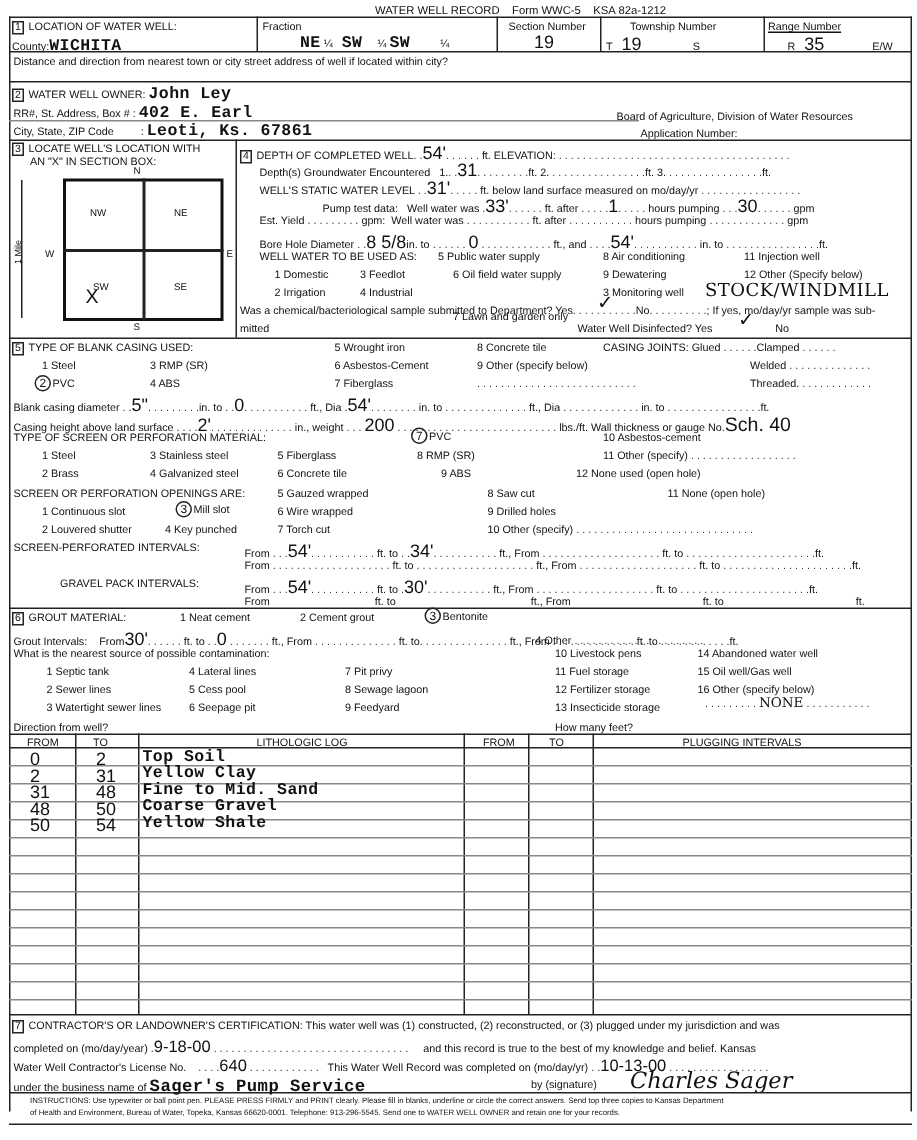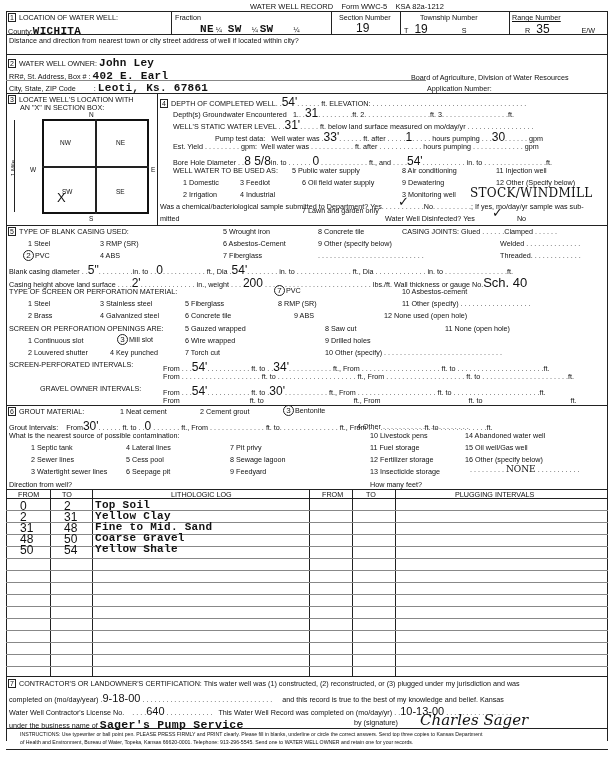--- a/index.html
+++ b/index.html
@@ -157,21 +157,21 @@
 <div class="abs" style="left:185px;top:336px;">6 Wire wrapped</div>
 <div class="abs" style="left:325px;top:336px;">9 Drilled holes</div>
 <div class="abs" style="left:28px;top:348px;">2 Louvered shutter</div>
 <div class="abs" style="left:110px;top:348px;">4 Key punched</div>
 <div class="abs" style="left:185px;top:348px;">7 Torch cut</div>
 <div class="abs" style="left:325px;top:348px;"><span>10 Other (specify)</span><span class="dots"> . . . . . . . . . . . . . . . . . . . . . . . . . . . . . .</span></div>
 
 <div class="abs" style="left:9px;top:360px;">SCREEN-PERFORATED INTERVALS:</div>
 <div class="abs" style="left:163px;top:360px;"><span>From</span><span class="dots"> . . .</span><span class="hw">54'</span><span class="dots">. . . . . . . . . . . </span><span>ft. to</span><span class="dots"> . .</span><span class="hw">34'</span><span class="dots">. . . . . . . . . . . </span><span>ft., From</span><span class="dots"> . . . . . . . . . . . . . . . . . . . . </span><span>ft. to</span><span class="dots"> . . . . . . . . . . . . . . . . . . . . . .</span><span>ft.</span></div>
 <div class="abs" style="left:163px;top:372px;"><span>From</span><span class="dots"> . . . . . . . . . . . . . . . . . . . . </span><span>ft. to</span><span class="dots"> . . . . . . . . . . . . . . . . . . . . </span><span>ft., From</span><span class="dots"> . . . . . . . . . . . . . . . . . . . . </span><span>ft. to</span><span class="dots"> . . . . . . . . . . . . . . . . . . . . . .</span><span>ft.</span></div>
-<div class="abs" style="left:40px;top:384px;">GRAVEL OWNER INTERVALS:</div>
+<div class="abs" style="left:40px;top:384px;">GRAVEL PACK INTERVALS:</div>
 <div class="abs" style="left:163px;top:384px;"><span>From</span><span class="dots"> . . .</span><span class="hw">54'</span><span class="dots">. . . . . . . . . . . </span><span>ft. to</span><span class="dots"> .</span><span class="hw">30'</span><span class="dots">. . . . . . . . . . . </span><span>ft., From</span><span class="dots"> . . . . . . . . . . . . . . . . . . . . </span><span>ft. to</span><span class="dots"> . . . . . . . . . . . . . . . . . . . . . .</span><span>ft.</span></div>
 <div class="abs" style="left:163px;top:396px;"><span>From</span><span style="margin-left:70px;">ft. to</span><span style="margin-left:90px;">ft., From</span><span style="margin-left:88px;">ft. to</span><span style="margin-left:88px;">ft.</span></div>
 <div class="hl" style="left:6px;top:405px;width:602px;"></div>
 
 <div class="abs" style="left:8px;top:407px;"><span class="secnum">6</span><span>GROUT MATERIAL:</span></div>
 <div class="abs" style="left:120px;top:407px;">1 Neat cement</div>
 <div class="abs" style="left:200px;top:407px;">2 Cement grout</div>
 <div class="abs" style="left:283px;top:405px;"><span class="circle">3</span><span>Bentonite</span></div>
 <div class="abs" style="left:357px;top:422px;"><span>4 Other</span><span class="dots"> . . . . . . . . . . . . . . . . . . . . . .</span></div>
 <div class="abs" style="left:9px;top:419px;"><span>Grout Intervals:</span>&nbsp;&nbsp;&nbsp; <span>From</span><span class="hw">30'</span><span class="dots">. . . . . . </span><span>ft. to</span><span class="dots"> . .</span><span class="hw">0</span><span class="dots"> . . . . . . . </span>ft., <span>From</span><span class="dots"> . . . . . . . . . . . . . . </span>ft. to<span class="dots">. . . . . . . . . . . . . . . </span>ft., <span>From</span><span class="dots"> . . . . . . . . . . . . . . </span>ft. to<span class="dots"> . . . . . . . . . . . .</span><span>ft.</span></div>

